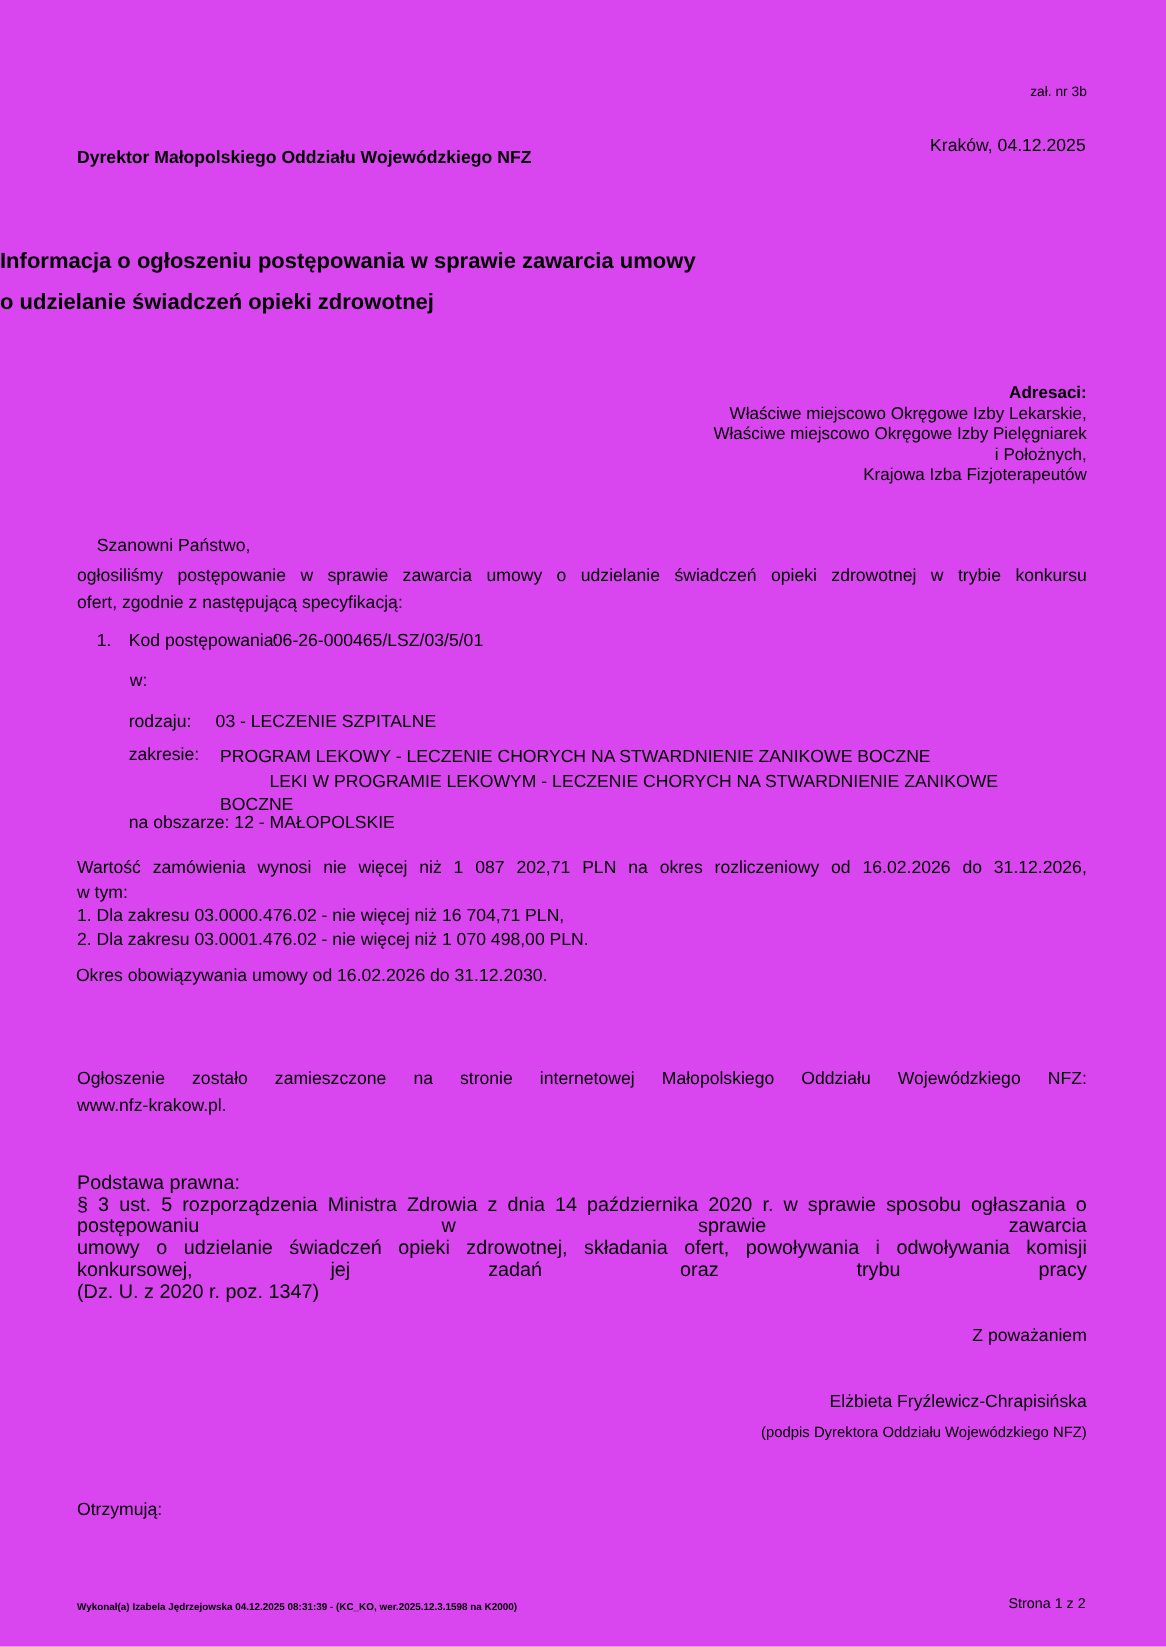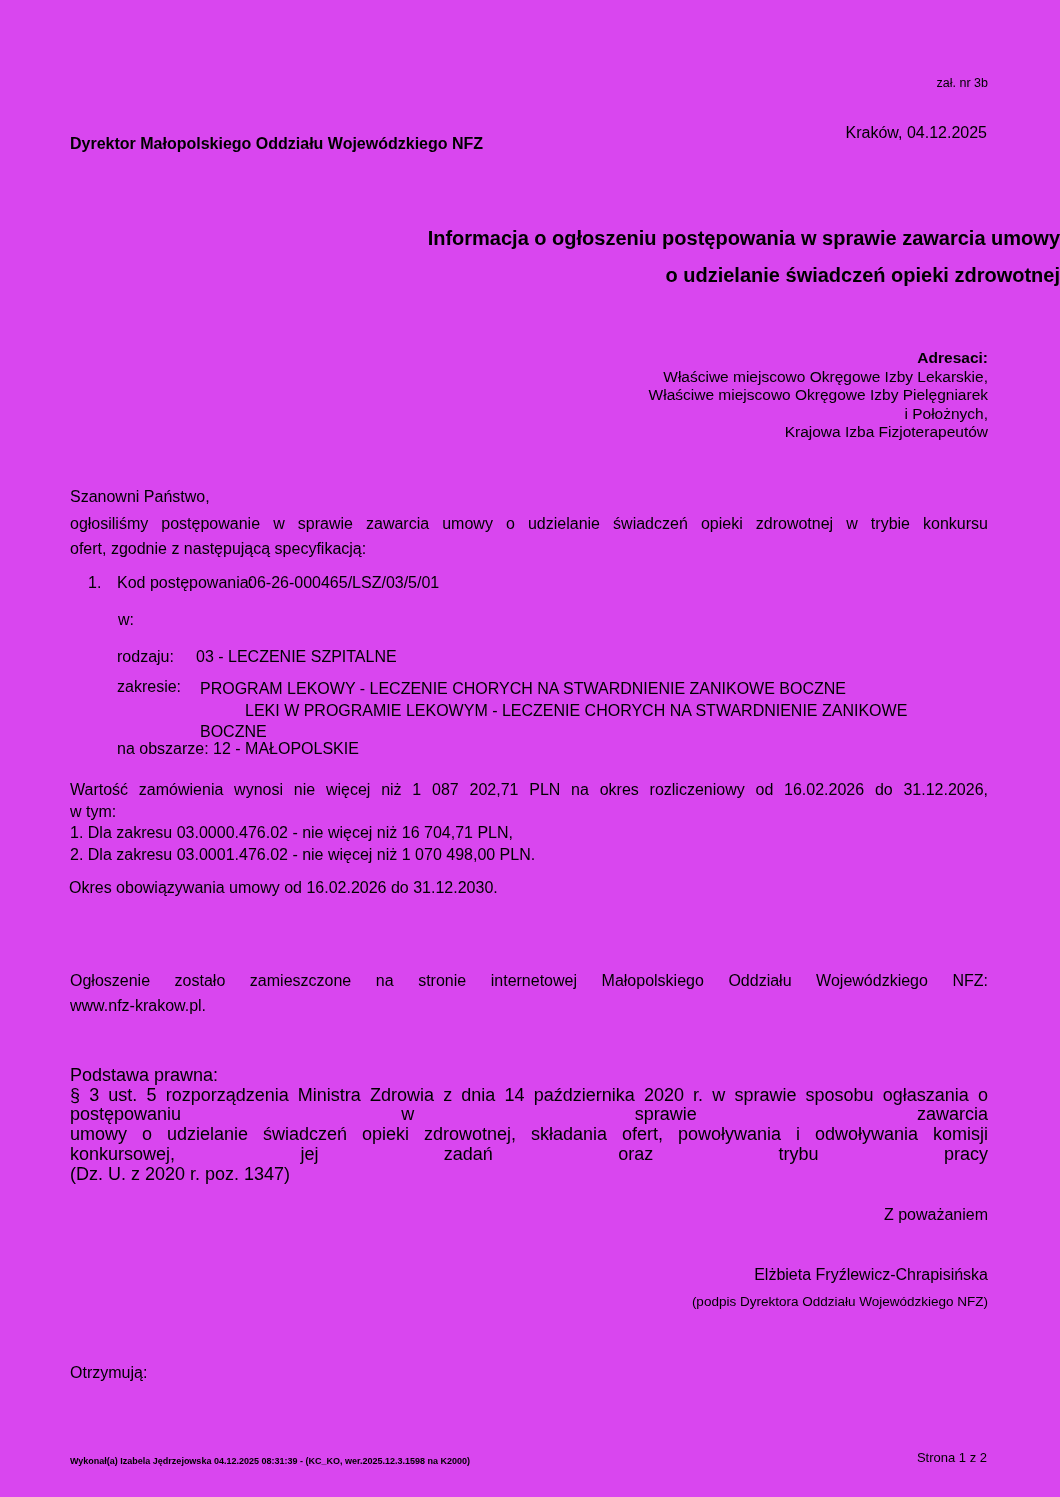--- a/index.html
+++ b/index.html
@@ -9,21 +9,21 @@
     height: 1497px;
     background: #d946ef;
     color: #000000;
     font-family: "Liberation Sans", "DejaVu Sans", sans-serif;
     font-size: 16px;
     overflow: hidden;
   }
   .abs { position: absolute; }
   .b   { font-weight: bold; }
   .r   { text-align: right; }
-  .c   { text-align: right; }
+  .c   { text-align: left; }
   .j   { text-align: justify; text-align-last: justify; }
   .title {
     font-size: 20px;
     font-weight: bold;
     line-height: 37px;
     width: 100%;
   }
   .addr { line-height: 18.5px; font-size: 15.5px; }
   .body-block { width: 918px; line-height: 24.5px; }
   .val-block  { width: 918px; line-height: 21.7px; }
@@ -51,21 +51,21 @@
   </div>
 
   <div class="abs addr r" style="top:349px; right:72px;">
     <div class="b">Adresaci:</div>
     <div>Właściwe miejscowo Okręgowe Izby Lekarskie,</div>
     <div>Właściwe miejscowo Okręgowe Izby Pielęgniarek</div>
     <div>i Położnych,</div>
     <div>Krajowa Izba Fizjoterapeutów</div>
   </div>
 
-  <div class="abs" style="top:488px; left:70px;">Szanowni Państwo,</div>
+  <div class="abs" style="top:488px; left:88px;">Szanowni Państwo,</div>
   <div class="abs body-block" style="top:512px; left:70px;">
     <div class="j">ogłosiliśmy postępowanie w sprawie zawarcia umowy o udzielanie świadczeń opieki zdrowotnej w trybie konkursu</div>
     <div>ofert, zgodnie z następującą specyfikacją:</div>
   </div>
 
   <div class="abs" style="top:574px; left:88px;">1.</div>
   <div class="abs" style="top:574px; left:117px;">Kod postępowania:</div>
   <div class="abs" style="top:574px; left:248px;">06-26-000465/LSZ/03/5/01</div>
 
   <div class="abs" style="top:611px; left:118px;">w:</div>

